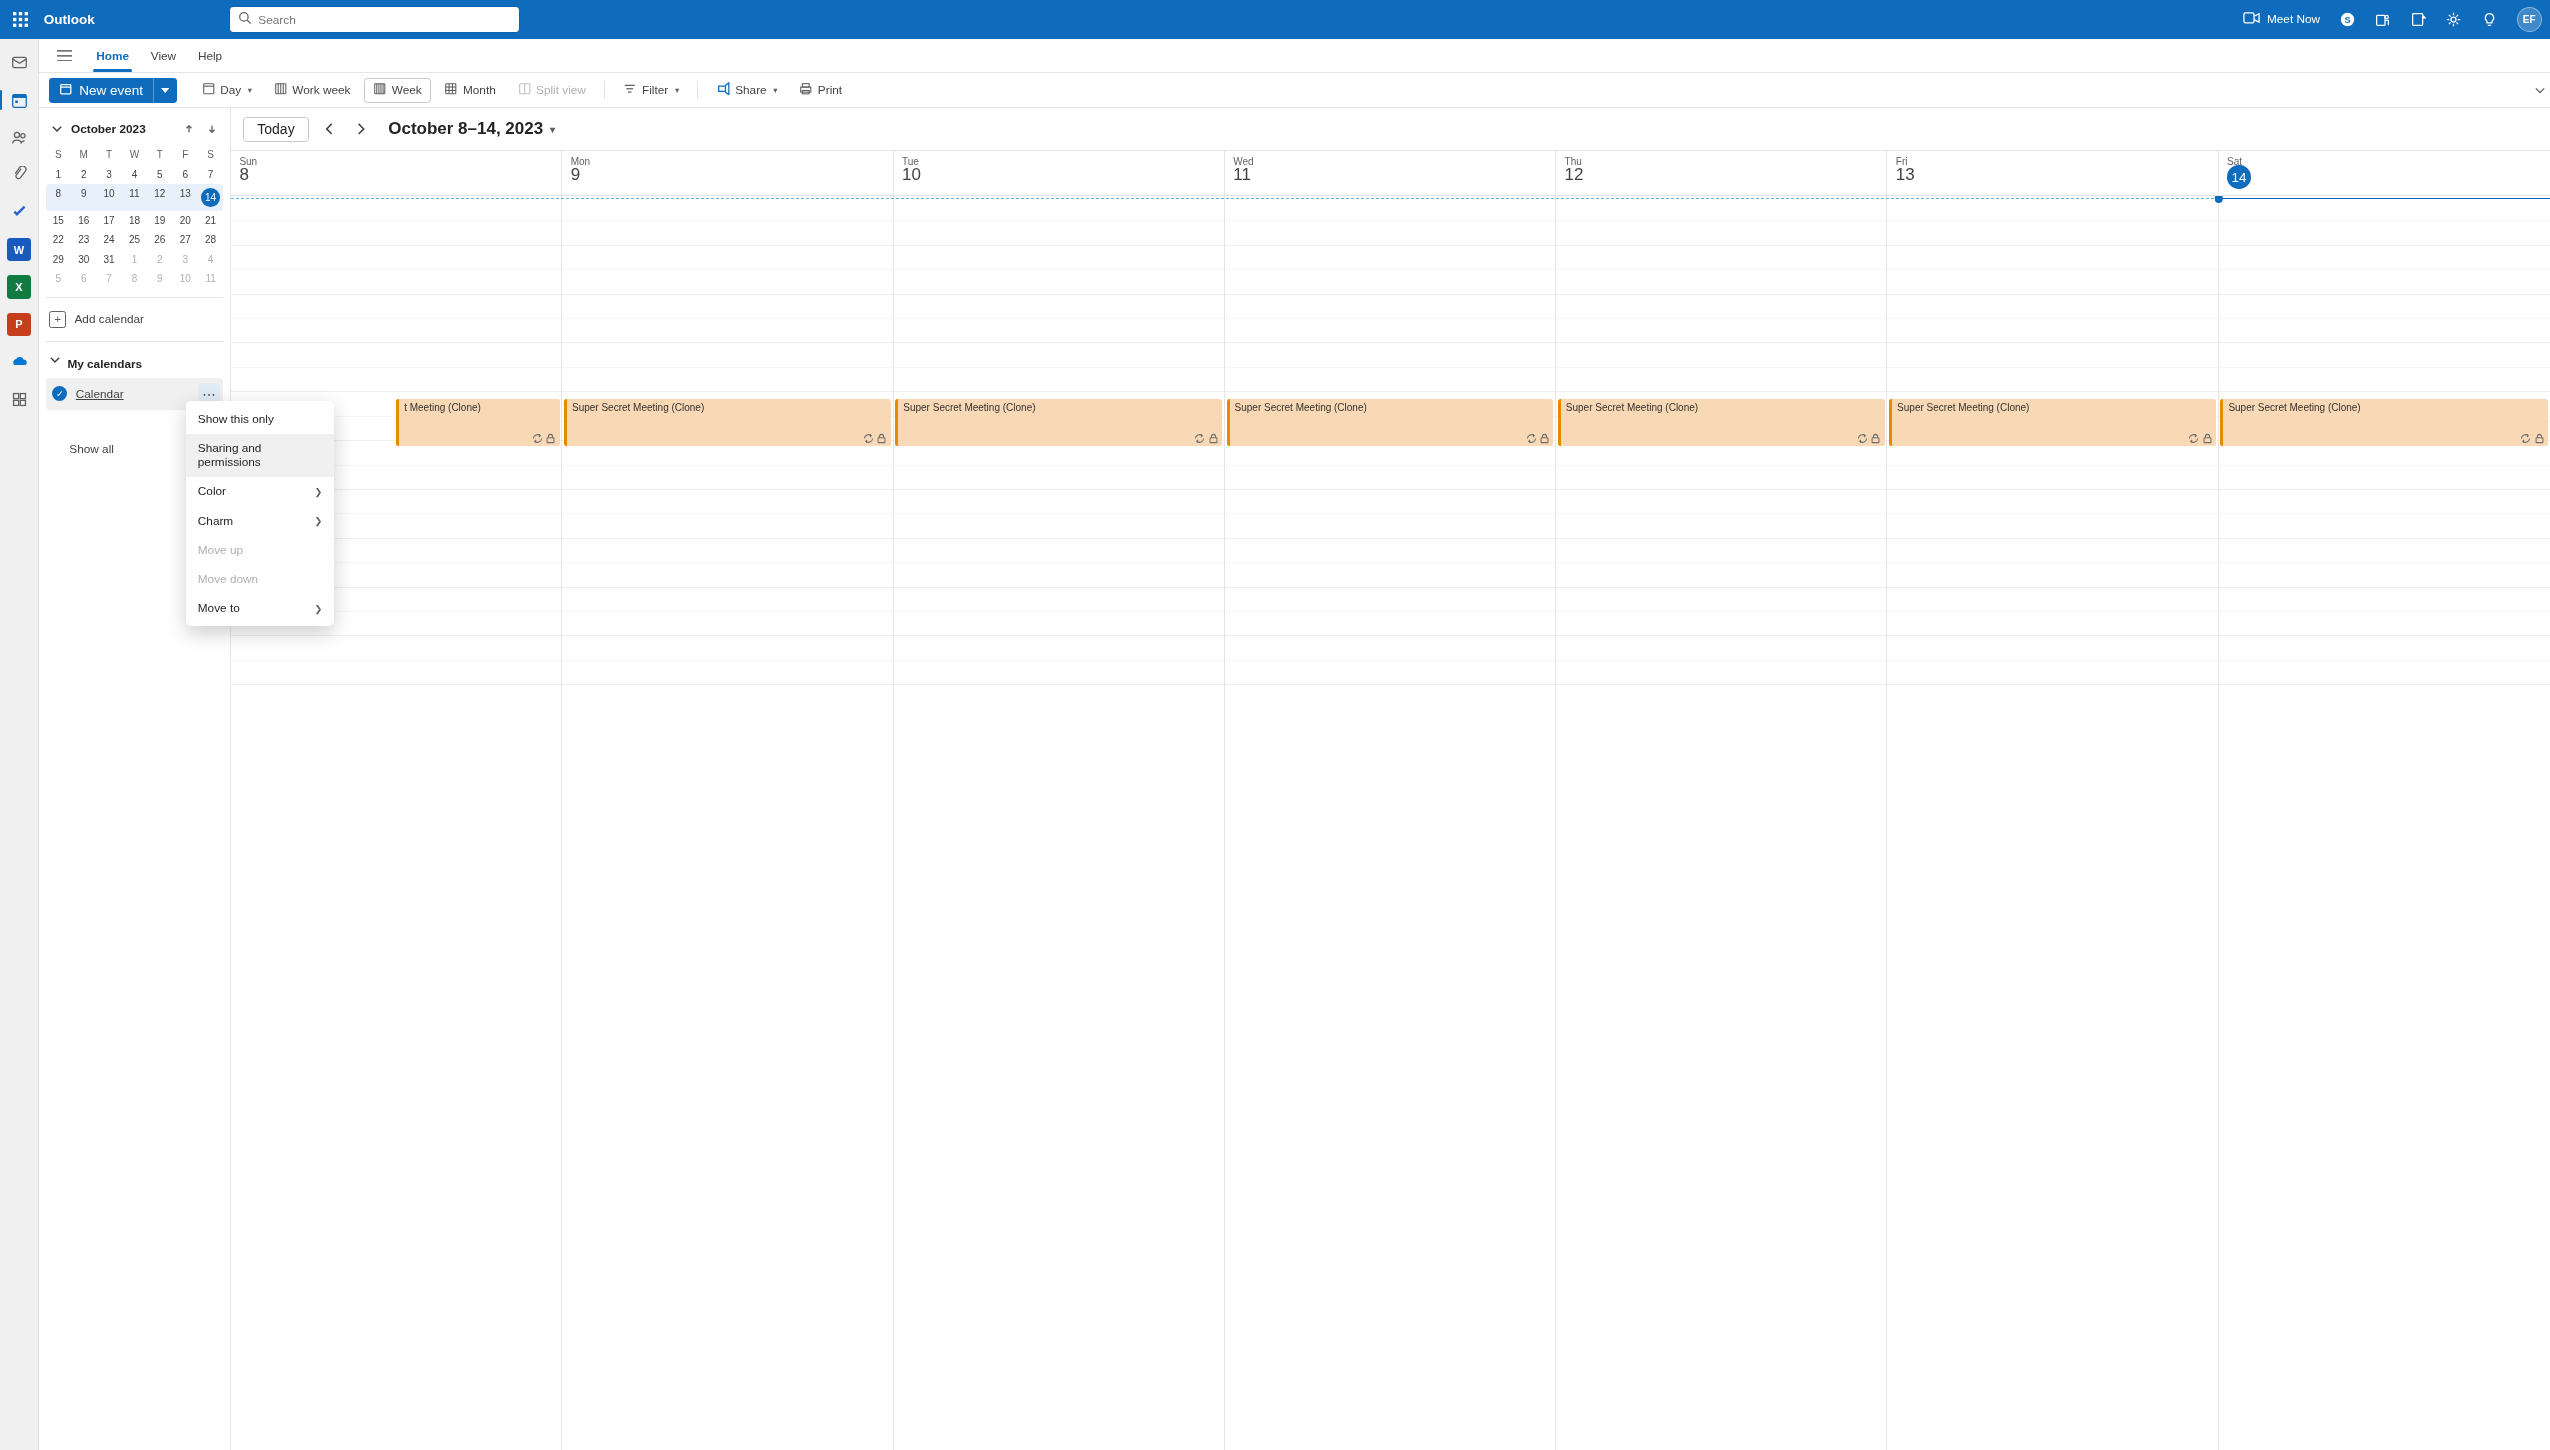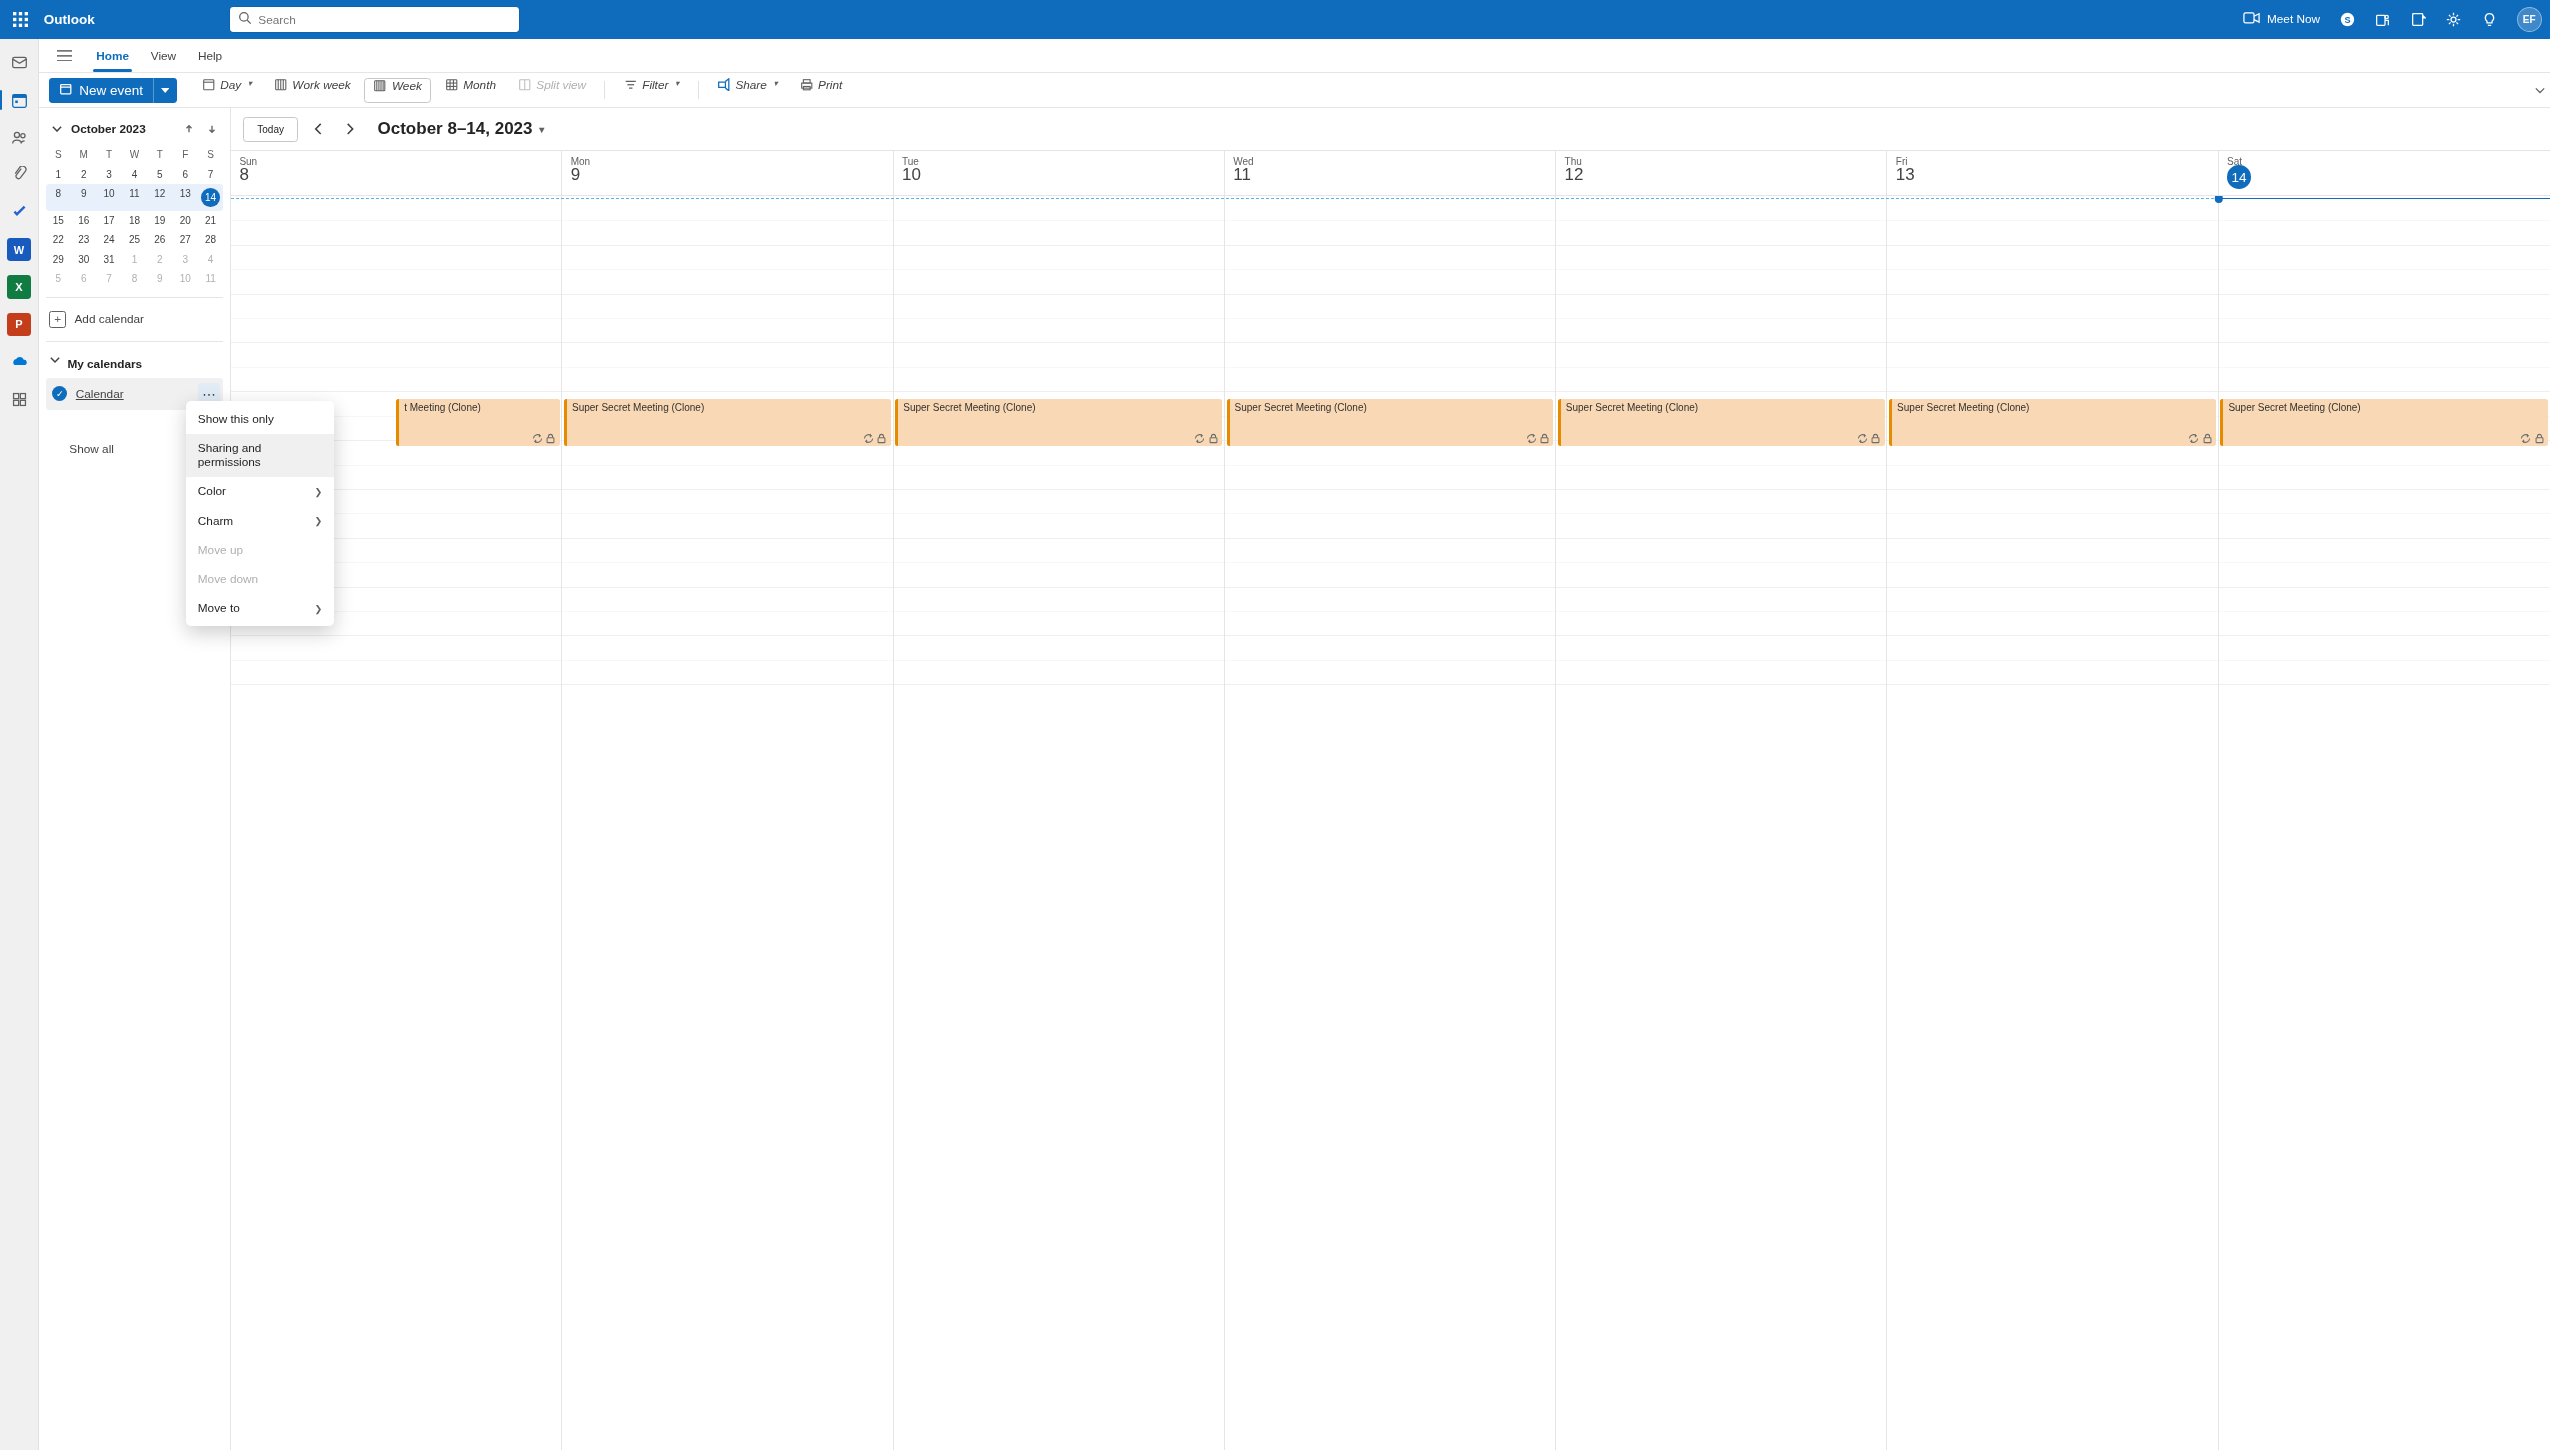--- a/index.html
+++ b/index.html
@@ -35,21 +35,21 @@
 .hamburger { width: 27px; height: 27px; display:flex; align-items:center; justify-content:center; cursor:pointer; border-radius:3.4px; }
 .tab { font-size: 11.8px; color: #424242; padding: 8.4px 3.4px; cursor: pointer; position: relative; }
 .tab.active { color: #0F6CBD; font-weight: 600; }
 .tab.active::after { content:''; position:absolute; left:0; right:0; bottom:-0.8px; height:2.5px; background:#0F6CBD; border-radius:1.7px; }
 
 
 .toolbar { height: 35px; display:flex; align-items:center; padding: 0 10px; border-bottom: 0.8px solid #e5e5e5; gap: 5px; position:relative; }
 .newevent { display:flex; align-items:center; background:#0F6CBD; color:#fff; border-radius:3.4px; height:25px; overflow:hidden; }
 .newevent .nbtn { display:flex; align-items:center; gap:6.7px; padding:0 10px; cursor:pointer; height:100%; }
 .newevent .nsplit { width:23.6px; height:100%; display:flex; align-items:center; justify-content:center; border-left:0.8px solid rgba(255,255,255,.3); cursor:pointer; }
-.tbtn { display:flex; gap:5px; padding:0 8.4px; height:25px; border-radius:3.4px; cursor:pointer; color:#424242; font-size:11.8px;font-style:italic; }
+.tbtn { display:flex; align-items:center; gap:5px; padding:0 8.4px; height:25px; border-radius:3.4px; cursor:pointer; color:#424242; font-size:11.8px; }
 .tbtn.bordered { border:0.8px solid #c7c7c7; }
 .tbtn.disabled { color:#b0b0b0; cursor:default; }
 .tdiv { width:0.8px; height:18.6px; background:#e1e1e1; margin:0 5px; }
 .chev { font-size:8.4px; color:#616161; margin-left:1.7px; }
 .toolbar .expander { position:absolute; right:5px; top:50%; transform:translateY(-50%); cursor:pointer; color:#616161; }
 
 
 .contentsplit { flex:1; display:flex; min-height:0; }
 
 
@@ -87,21 +87,21 @@
 
 .ctxmenu { position:absolute; left:186px; top:401px; width:148px; background:#fff; border-radius:5px; box-shadow:0 6.7px 20px rgba(0,0,0,.2); padding:3.4px 0; z-index:50; }
 .ctxmenu .mitem { display:flex; align-items:center; justify-content:space-between; padding:7.6px 11.8px; font-size:11.8px; color:#242424; cursor:pointer; }
 .ctxmenu .mitem.hover { background:#f0f0f0; }
 .ctxmenu .mitem.disabled { color:#b0b0b0; cursor:default; }
 .ctxmenu .mitem .sub { font-size:9.3px; color:#616161; }
 
 
 .calmain { flex:1; display:flex; flex-direction:column; min-width:0; }
 .calhead { height:42px; display:flex; align-items:center; padding:0 11.8px; gap:8.4px; }
-.todaybtn { height:25px; padding:0 13.5px; border:0.8px solid #c7c7c7; border-radius:3.4px; font-size:10px; color:#242424; cursor:pointer; display:flex; align-items:center; }
+.todaybtn { height:25px; padding:0 13.5px; border:0.8px solid #c7c7c7; border-radius:3.4px; font-size:14px; color:#242424; cursor:pointer; display:flex; align-items:center; }
 .navbtn { width:23.6px; height:23.6px; display:flex; align-items:center; justify-content:center; cursor:pointer; color:#424242; border-radius:3.4px; }
 .rangetitle { font-size:17px; font-weight:600; color:#242424; margin-left:6.7px; display:flex; align-items:center; gap:6.7px; }
 .rangetitle .rchev { font-size:10px; color:#616161; cursor:pointer; }
 
 .weekgrid { flex:1; display:flex; min-height:0; border-top:0.8px solid #e5e5e5; }
 .timescol { width:39px; border-right:0.8px solid #e5e5e5; }
 .timehead { height:45px; border-bottom:0.8px solid #e5e5e5; }
 .timeslot { height:49px; border-bottom:0.8px solid #efefef; position:relative; }
 .timeslot .tlabel { position:absolute; top:5px; right:5px; font-size:9.3px; color:#616161; }
 

